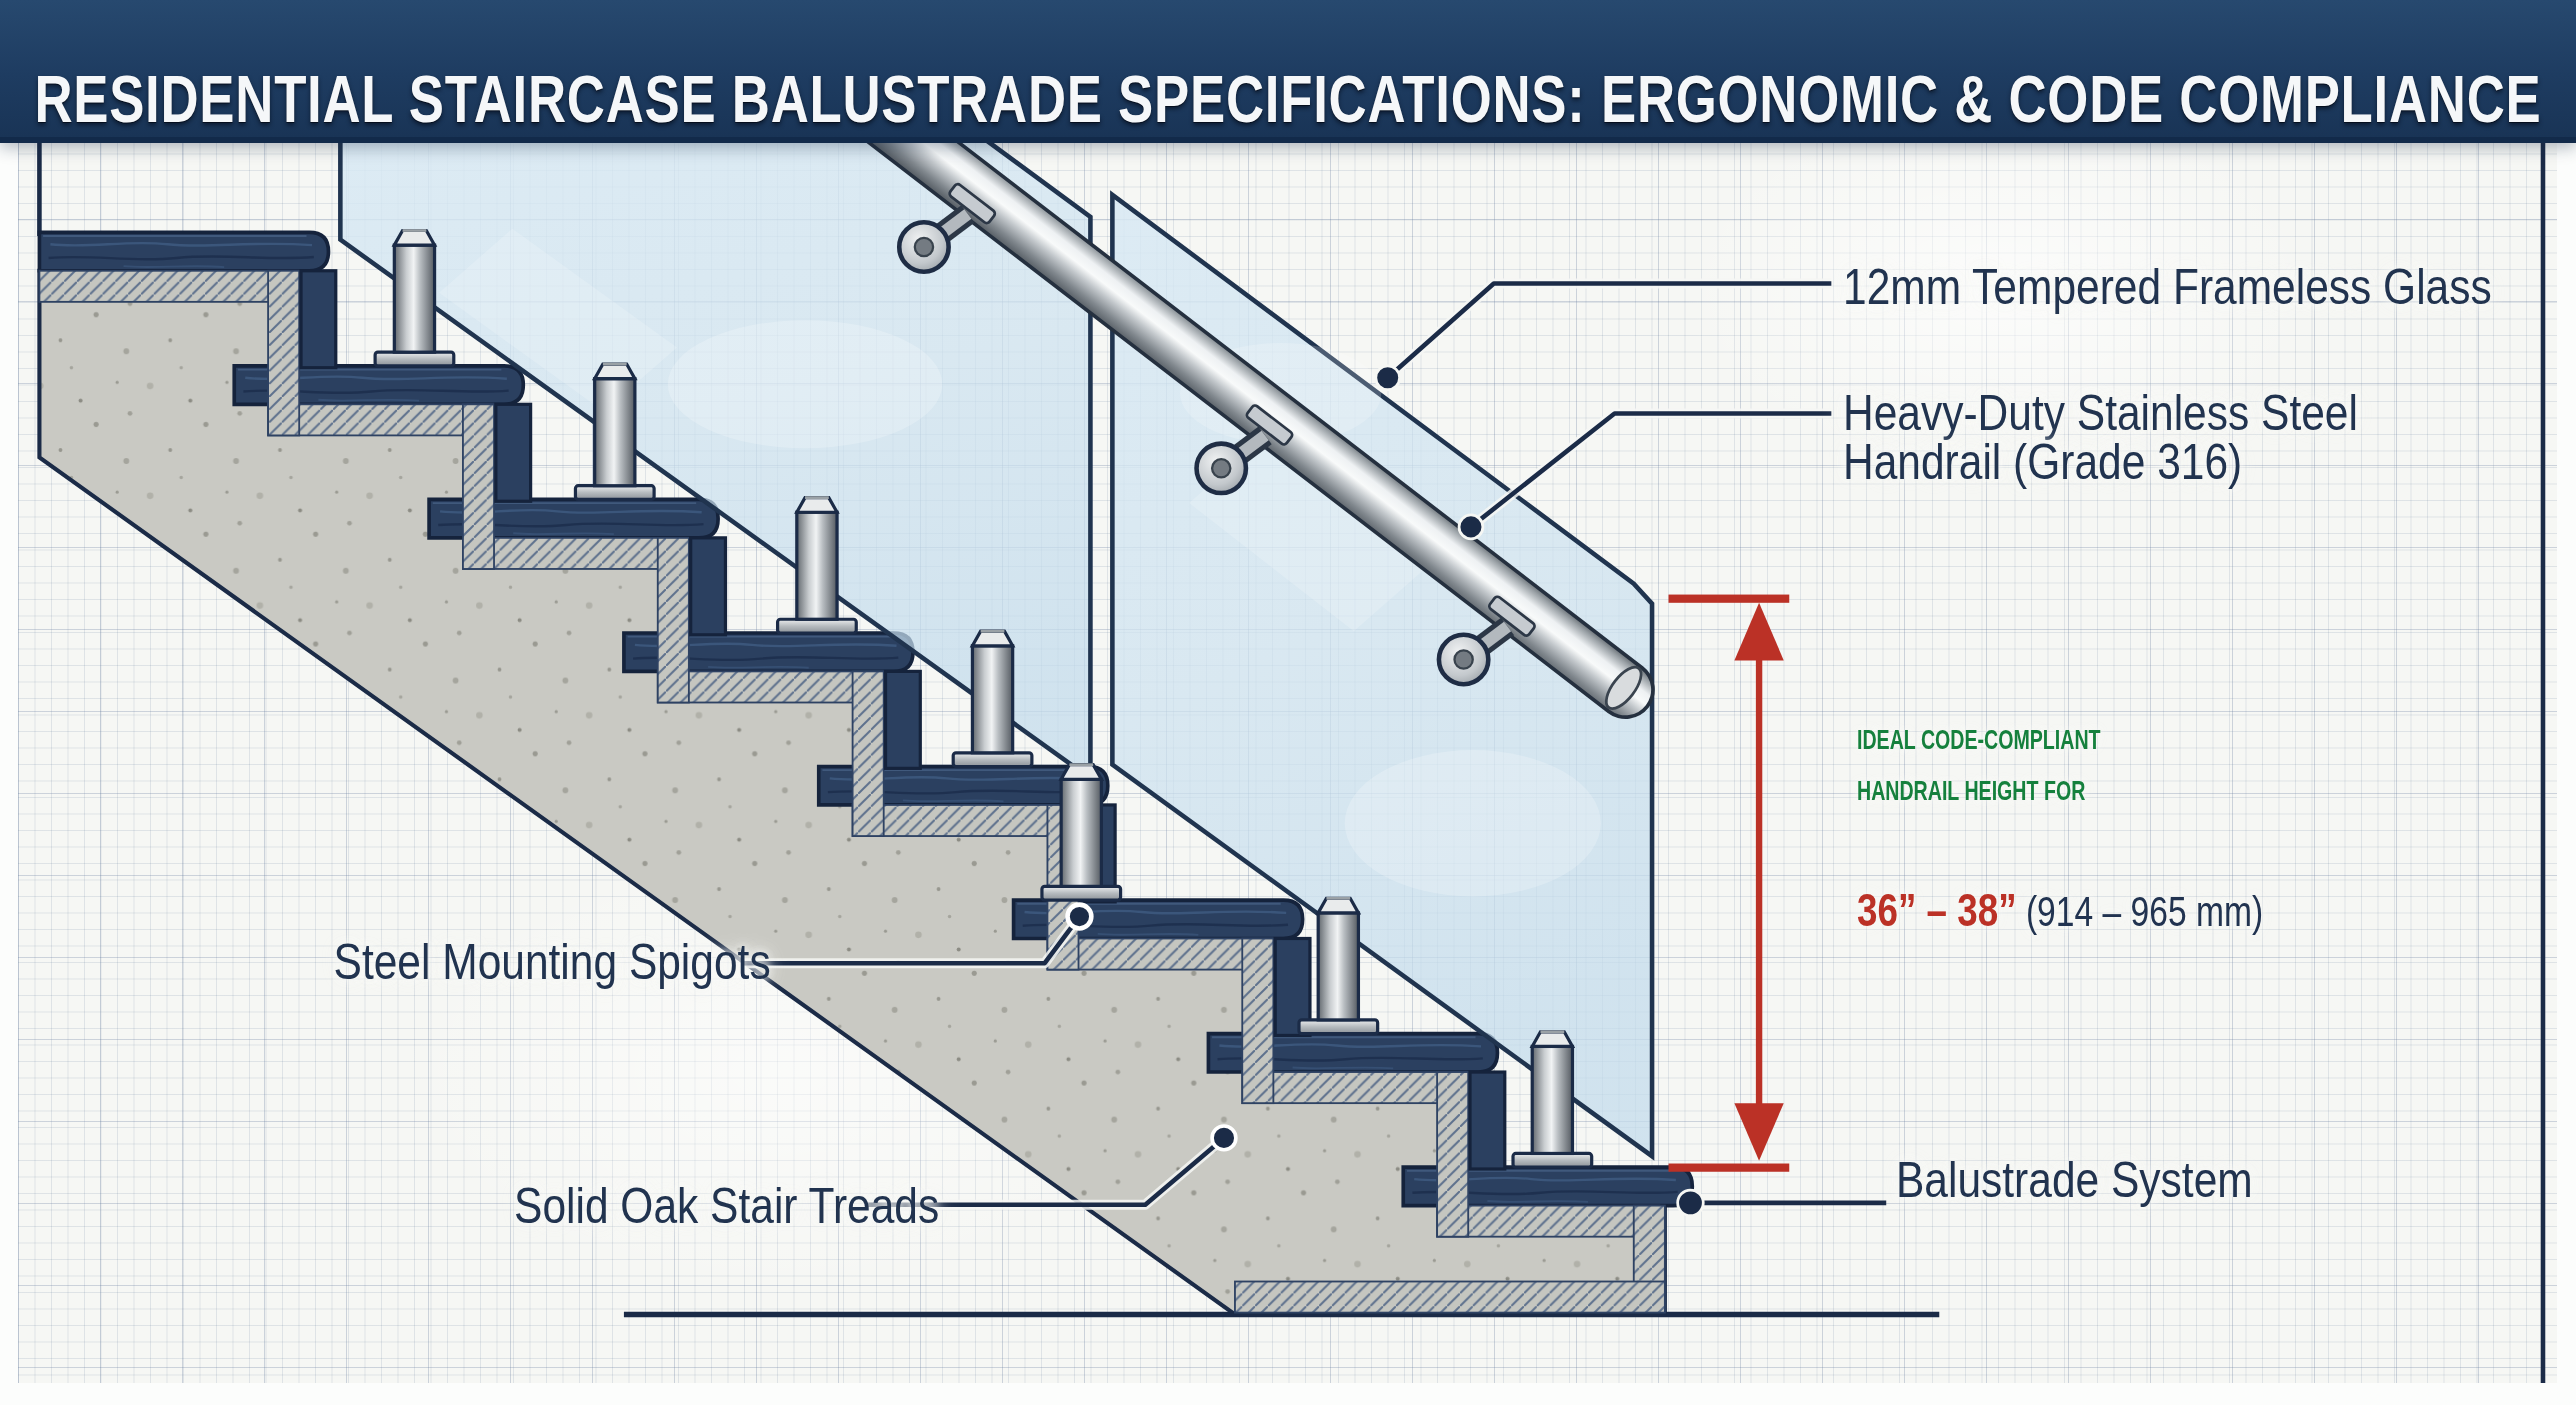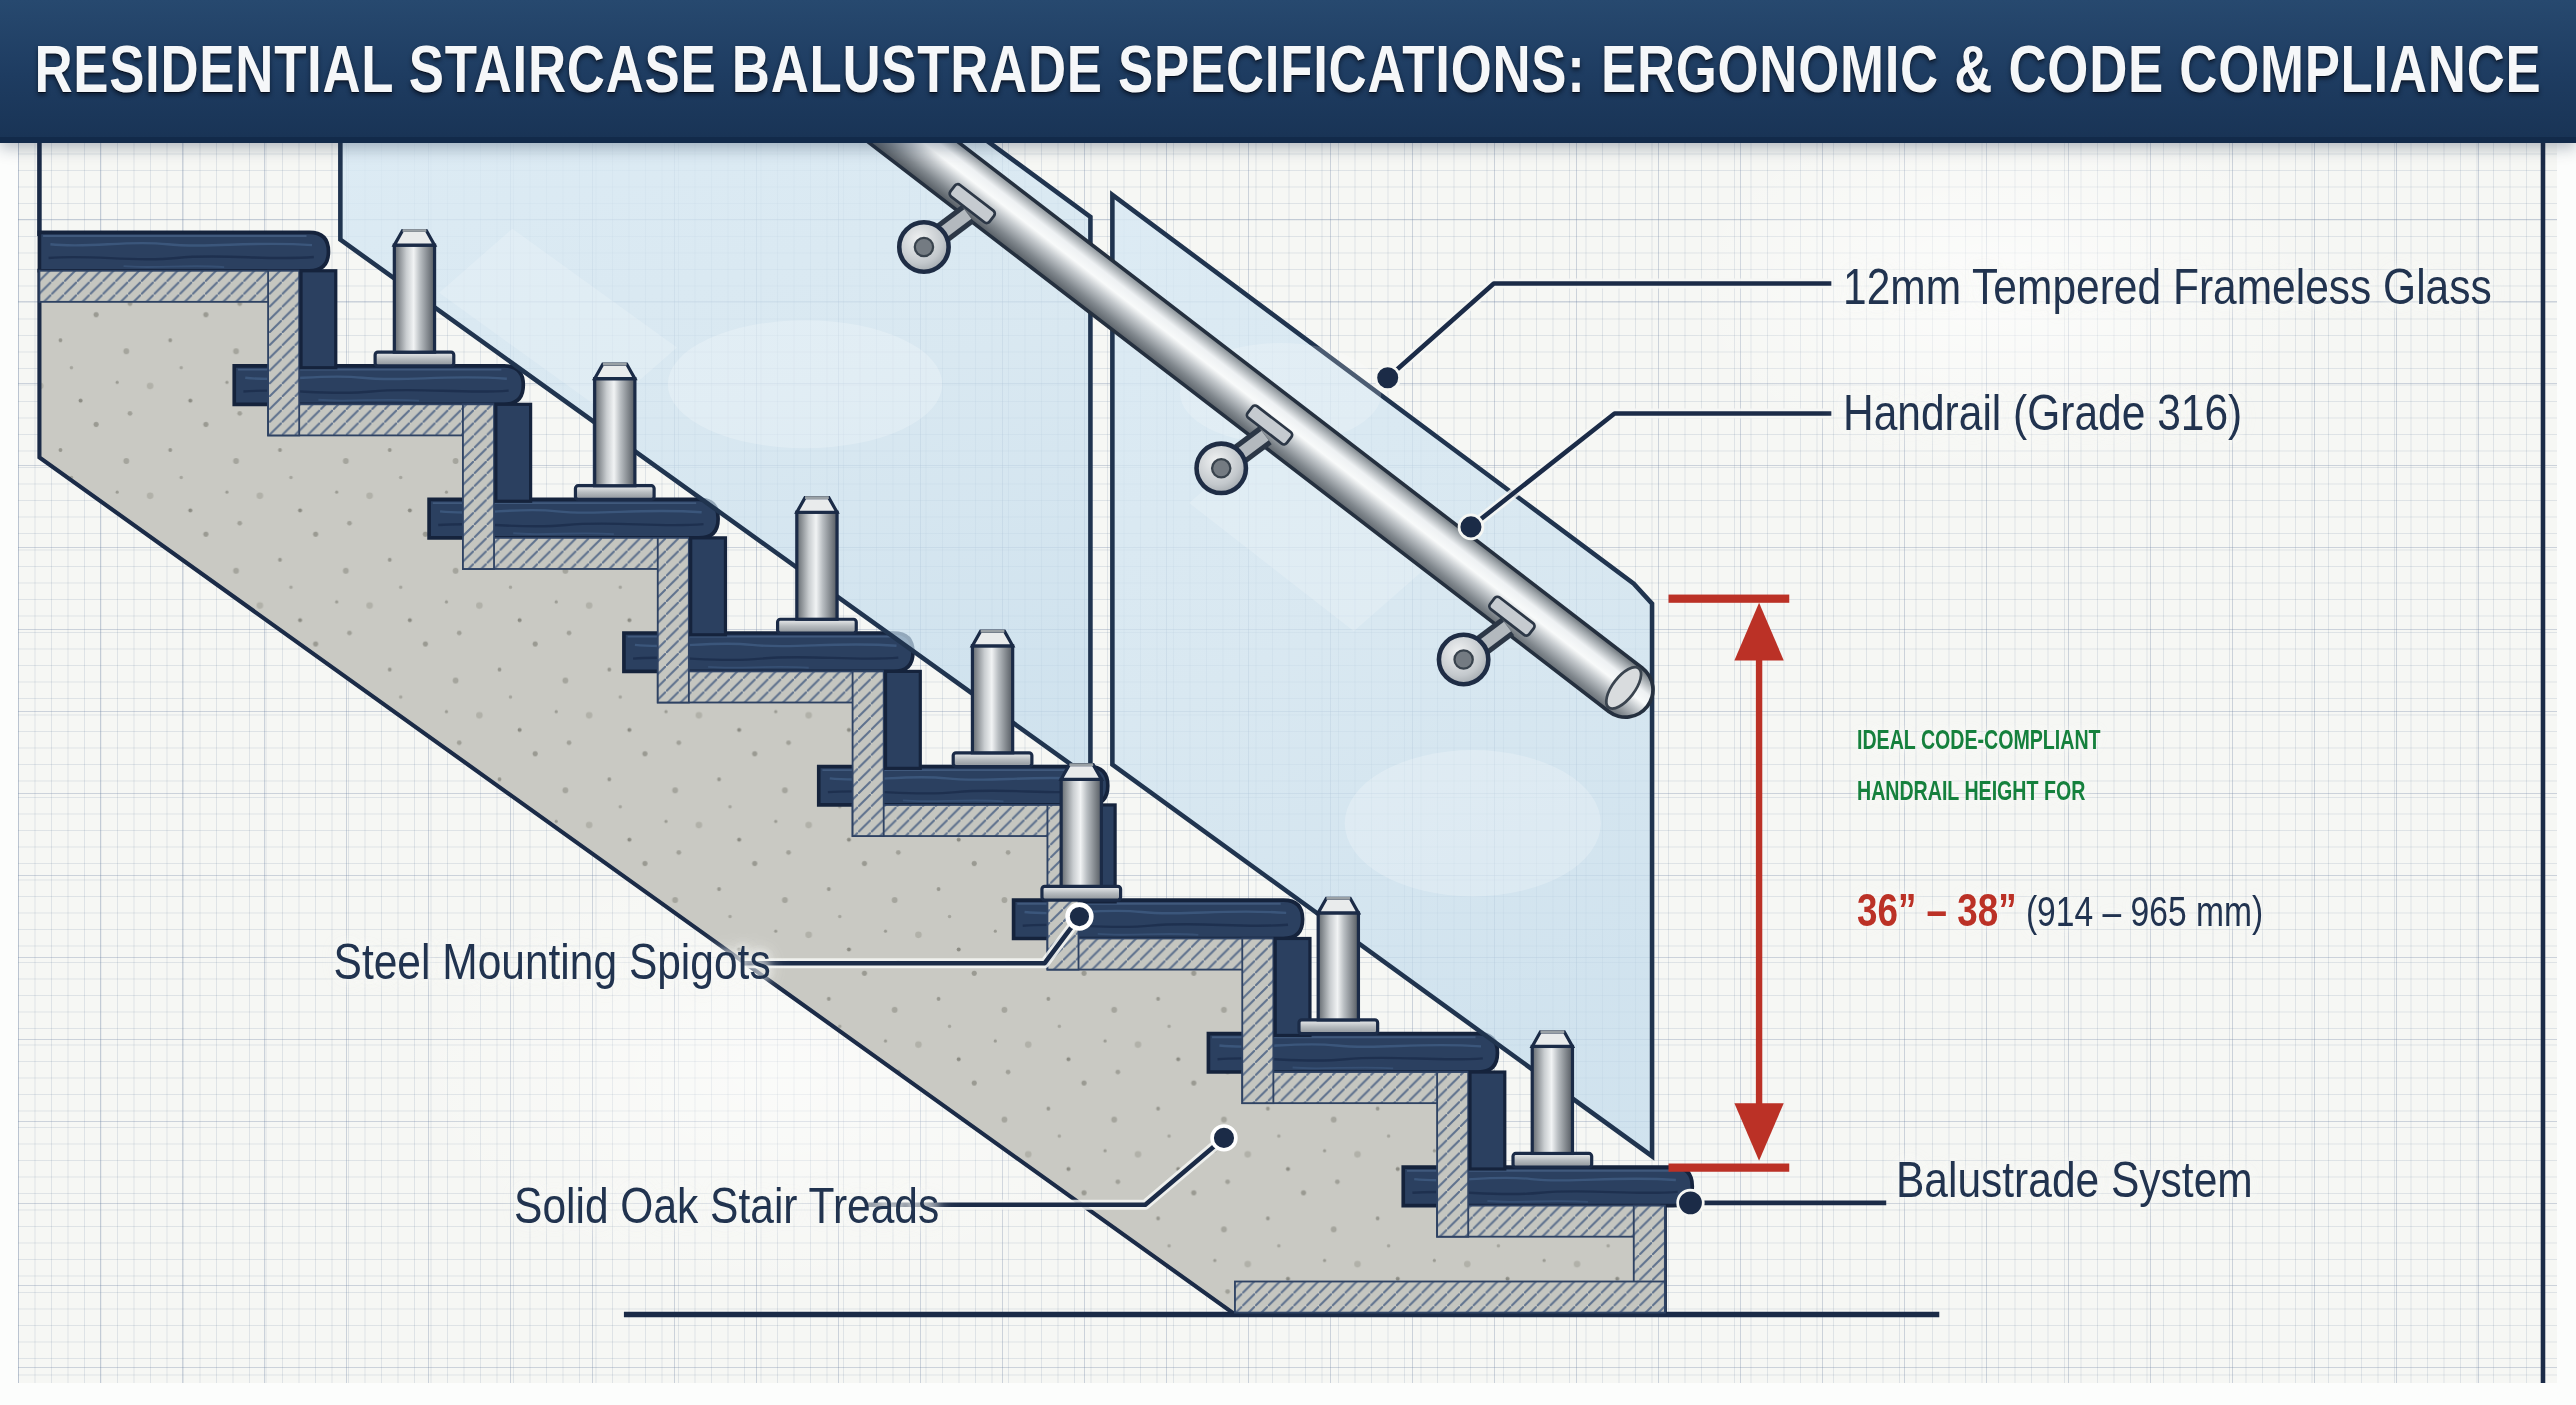--- a/index.html
+++ b/index.html
@@ -13,21 +13,21 @@
       radial-gradient(ellipse 549px 320px at 30% 75%, rgba(255,255,255,.5), rgba(255,255,255,0) 70%),
       linear-gradient(to right, rgba(104,126,160,.30) 1.3px, transparent 1.3px),
       linear-gradient(to bottom, rgba(104,126,160,.30) 1.3px, transparent 1.3px),
       linear-gradient(to right, rgba(104,126,160,.17) 0.9px, transparent 0.9px),
       linear-gradient(to bottom, rgba(104,126,160,.17) 0.9px, transparent 0.9px);
     background-size:auto,auto,82px 82px,82px 82px,16.5px 16.5px,16.5px 16.5px;}
   
   .header{position:absolute;left:0;top:0;width:2576px;height:137px;z-index:5;
     background:linear-gradient(#27496f 0%,#1e3c61 55%,#193456 100%);
     border-bottom:6.4px solid #122a4a;box-shadow:0 4.6px 14.6px rgba(15,35,65,.30);
-    display:flex;align-items:center;justify-content:center;}
+    display:flex;align-items:flex-end;justify-content:center;}
   .header .title{color:#f5f7f9;font-size:66px;font-weight:bold;letter-spacing:0.9px;white-space:nowrap;
     transform:scaleX(.80);transform-origin:center center;
     text-shadow:0 2.7px 4.6px rgba(4,12,26,.65),0 0.9px 0 rgba(4,12,26,.8);}
   
   svg.art{position:absolute;left:0;top:0;z-index:2;}
   
   .lbl{position:absolute;z-index:6;color:#21334f;font-size:50px;line-height:49px;white-space:nowrap;
        text-shadow:0 0 8.2px #f6f7f4,0 0 14.6px rgba(246,247,244,.95),0 0 24px rgba(246,247,244,.8);}
   .lbl .cx{display:inline-block;transform:scaleX(.85);}
   .lbl-left .cx{transform-origin:left center;}
@@ -242,20 +242,21 @@
   </svg>
 
   <div class="header">
     <div class="title">RESIDENTIAL STAIRCASE BALUSTRADE SPECIFICATIONS: ERGONOMIC &amp; CODE COMPLIANCE</div>
   </div>
 
   <div class="lbl lbl-left" style="left:1843px;top:263px;">
     <span class="cx">12mm Tempered Frameless Glass</span>
   </div>
   <div class="lbl lbl-left" style="left:1843px;top:389px;">
+    <div><span class="cx">Heavy-Duty Stainless Steel</span></div>
     <div><span class="cx">Handrail (Grade 316)</span></div>
   </div>
 
   <div class="dim-head" style="left:1857px;top:714px;">
     <div><span class="cx">IDEAL CODE-COMPLIANT</span></div>
     <div><span class="cx">HANDRAIL HEIGHT FOR</span></div>
   </div>
   <div class="dim-val" style="left:1857px;top:883px;">
     <span class="cx"><span class="imp">36” – 38”</span>
     <span class="met">(914 – 965 mm)</span></span>

